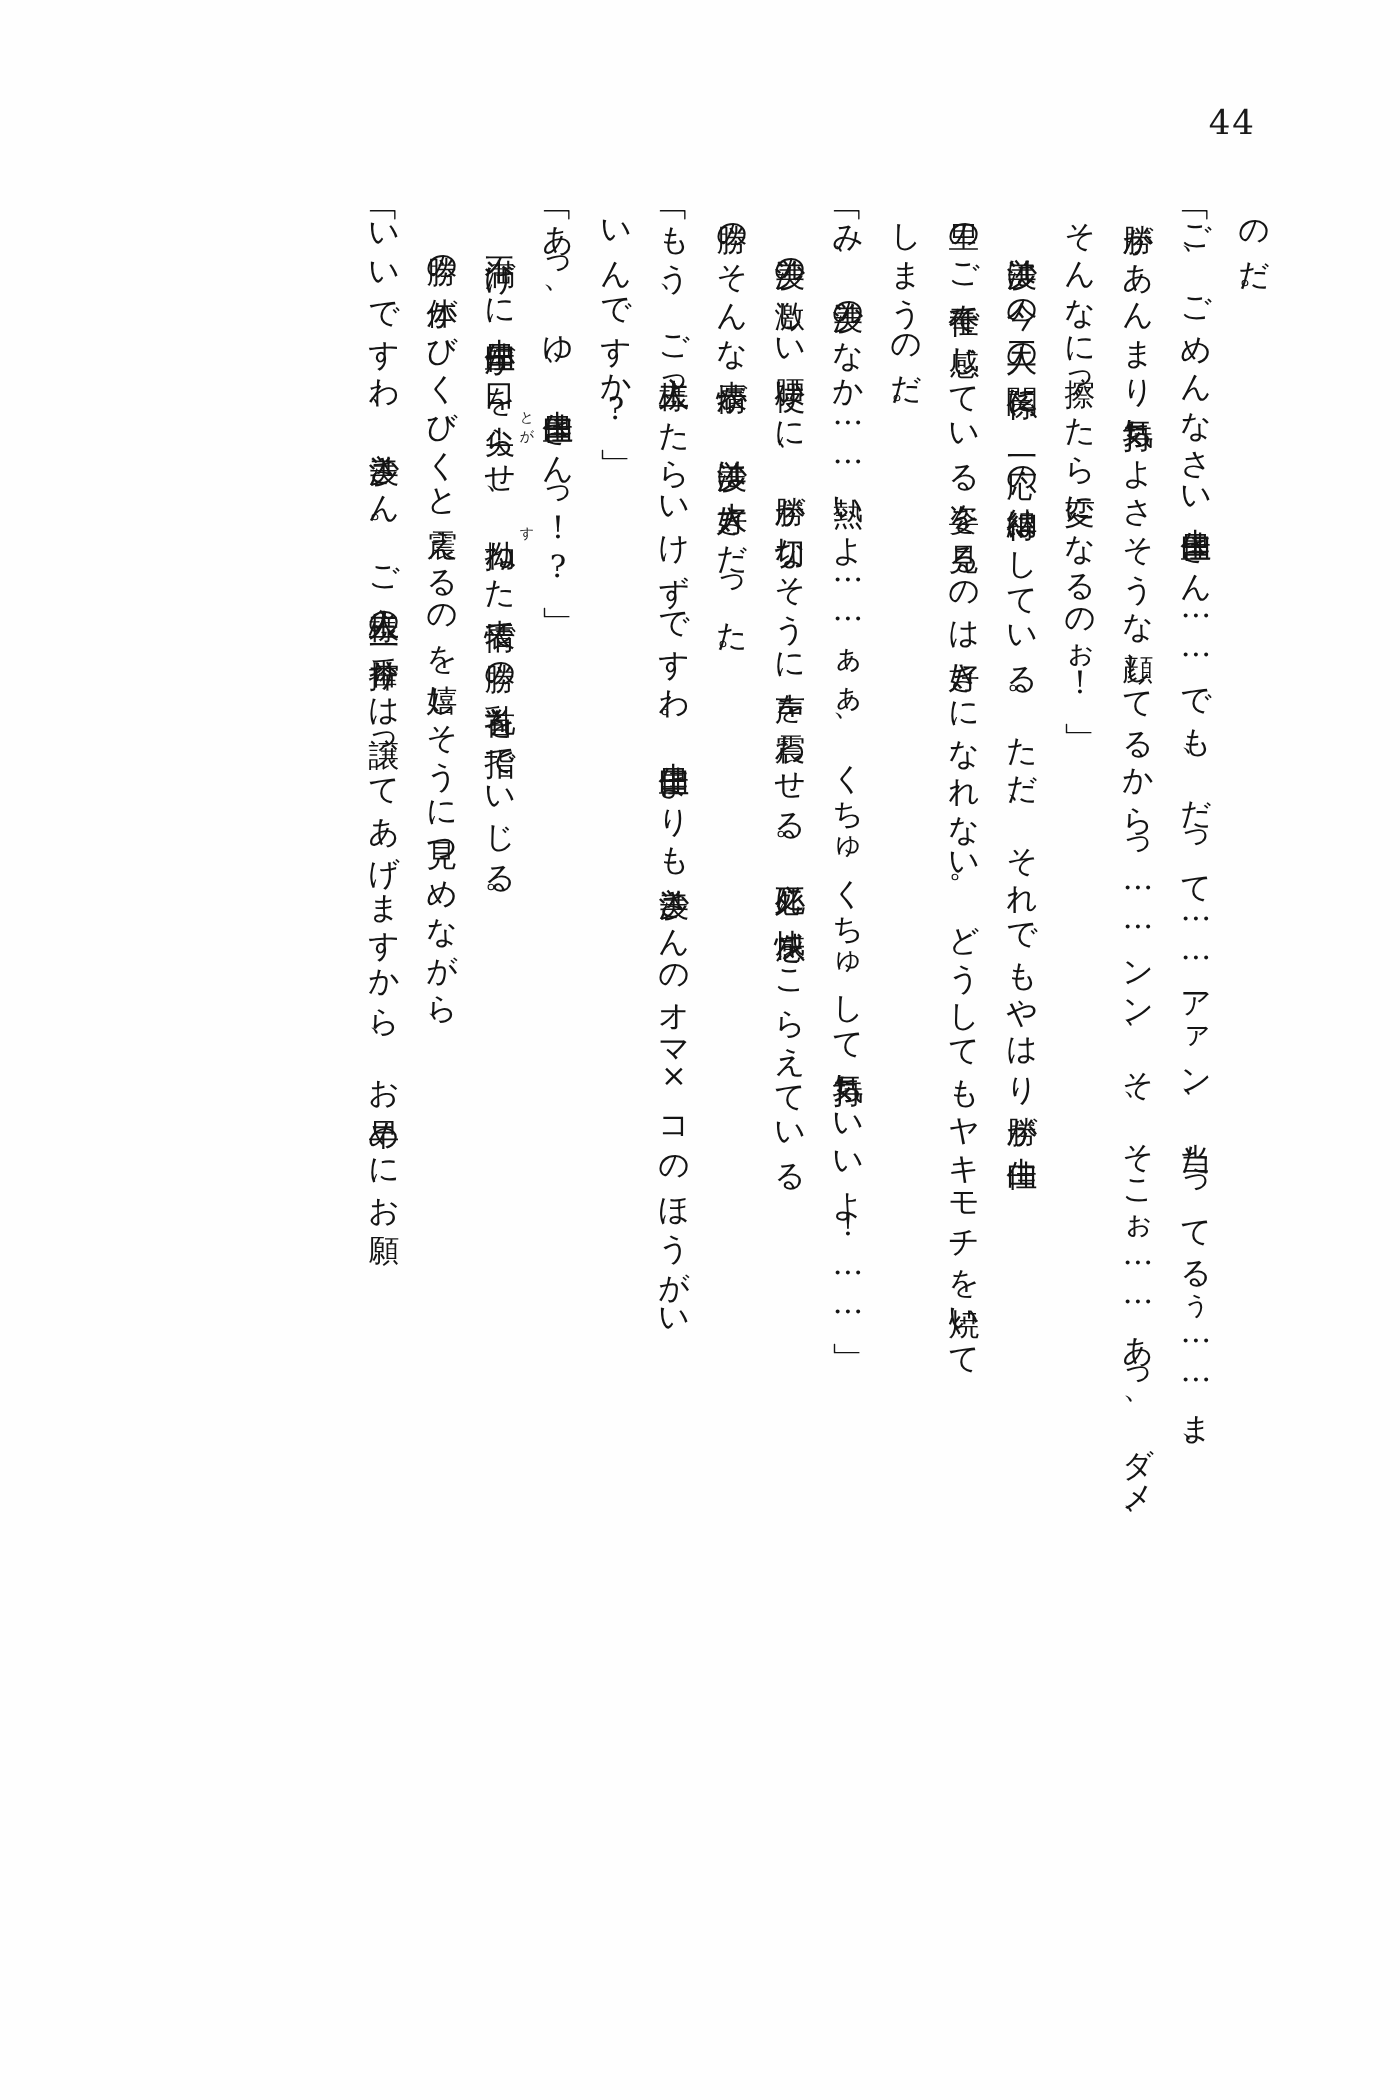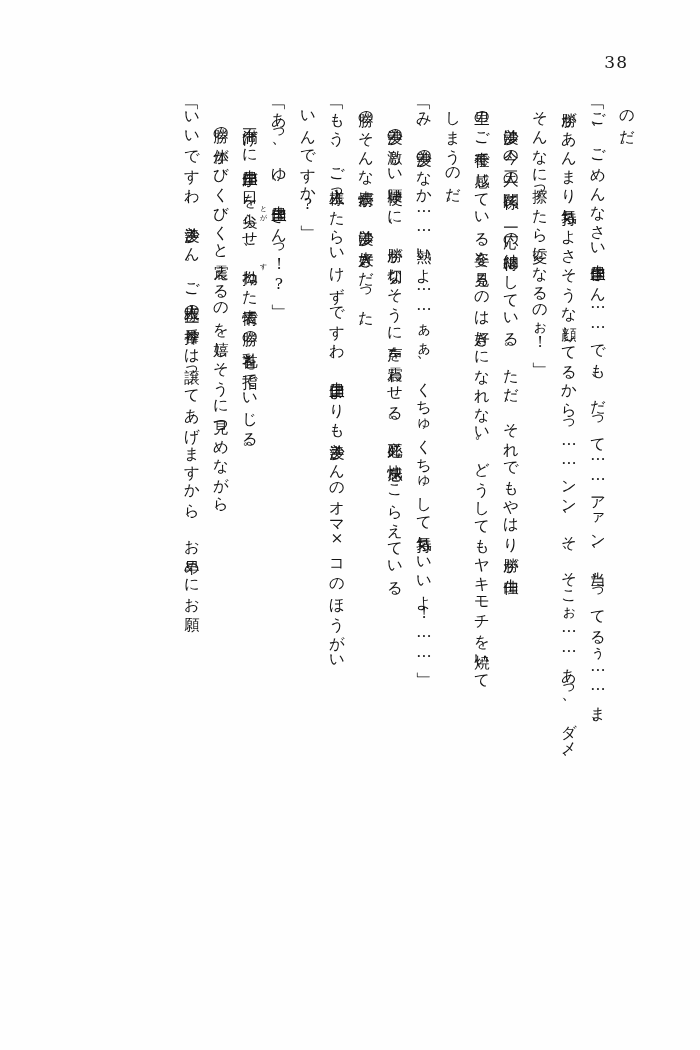--- a/index.html
+++ b/index.html
@@ -72,21 +72,21 @@
     letter-spacing: 0px;
     line-height: 1;
     color: #222;
   }
 </style>
 </head>
 <body>
 
 <div class="page">
 
-  <div class="page-number">38</div>
+  <div class="page-number">44</div>
 
   <div class="text-body">
       <div class="vline">のだ。</div>
       <div class="vline">「ご、ごめんなさい由佳里さん……でも、だって……アァン、当たってるぅ……ま、</div>
       <div class="vline">勝があんまり気持ちよさそうな顔してるからっ……ンン、そ、そこぉ……あっ、ダメ、</div>
       <div class="vline">そんなに擦ったら変になるのぉ!」</div>
       <div class="vline indent">美沙は今の三人の関係に、一応の納得はしている。ただ、それでもやはり勝が由佳</div>
       <div class="vline">里のご奉仕で感じている姿を見るのは好きになれない。どうしてもヤキモチを焼いて</div>
       <div class="vline">しまうのだ。</div>
       <div class="vline">「み、美沙のなか……熱いよ……ぁぁ、くちゅくちゅして気持ちいいよ!……」</div>

